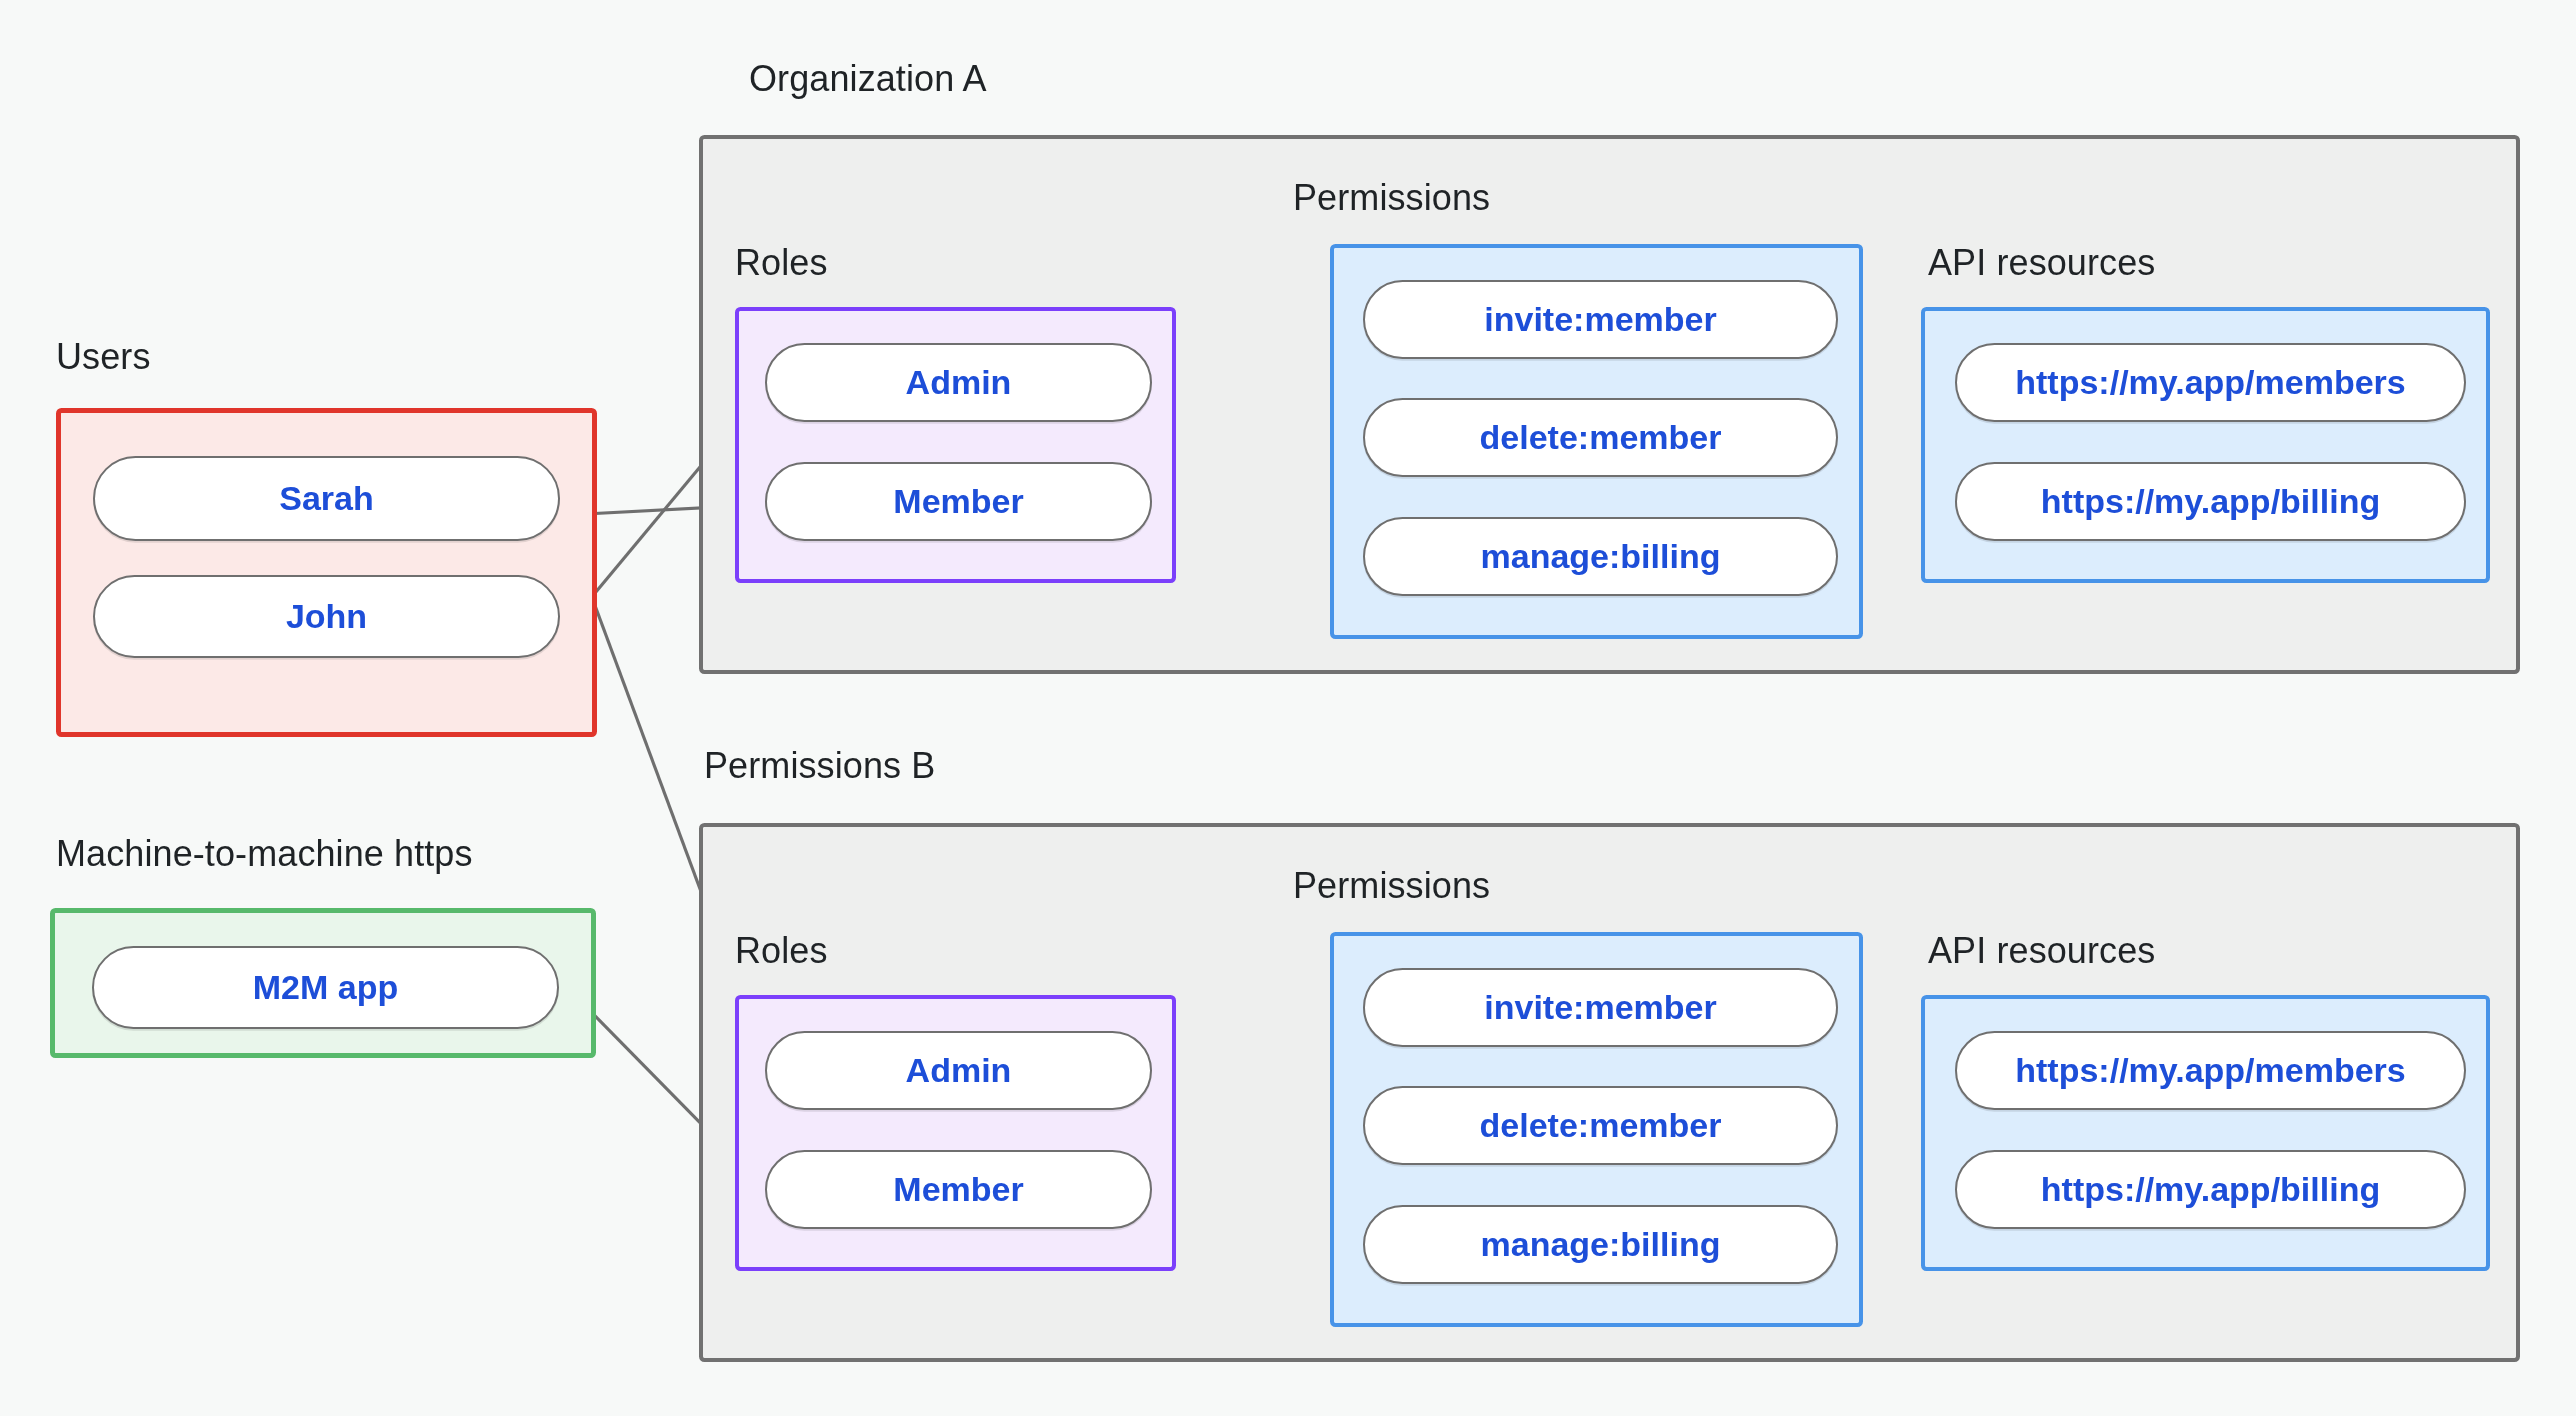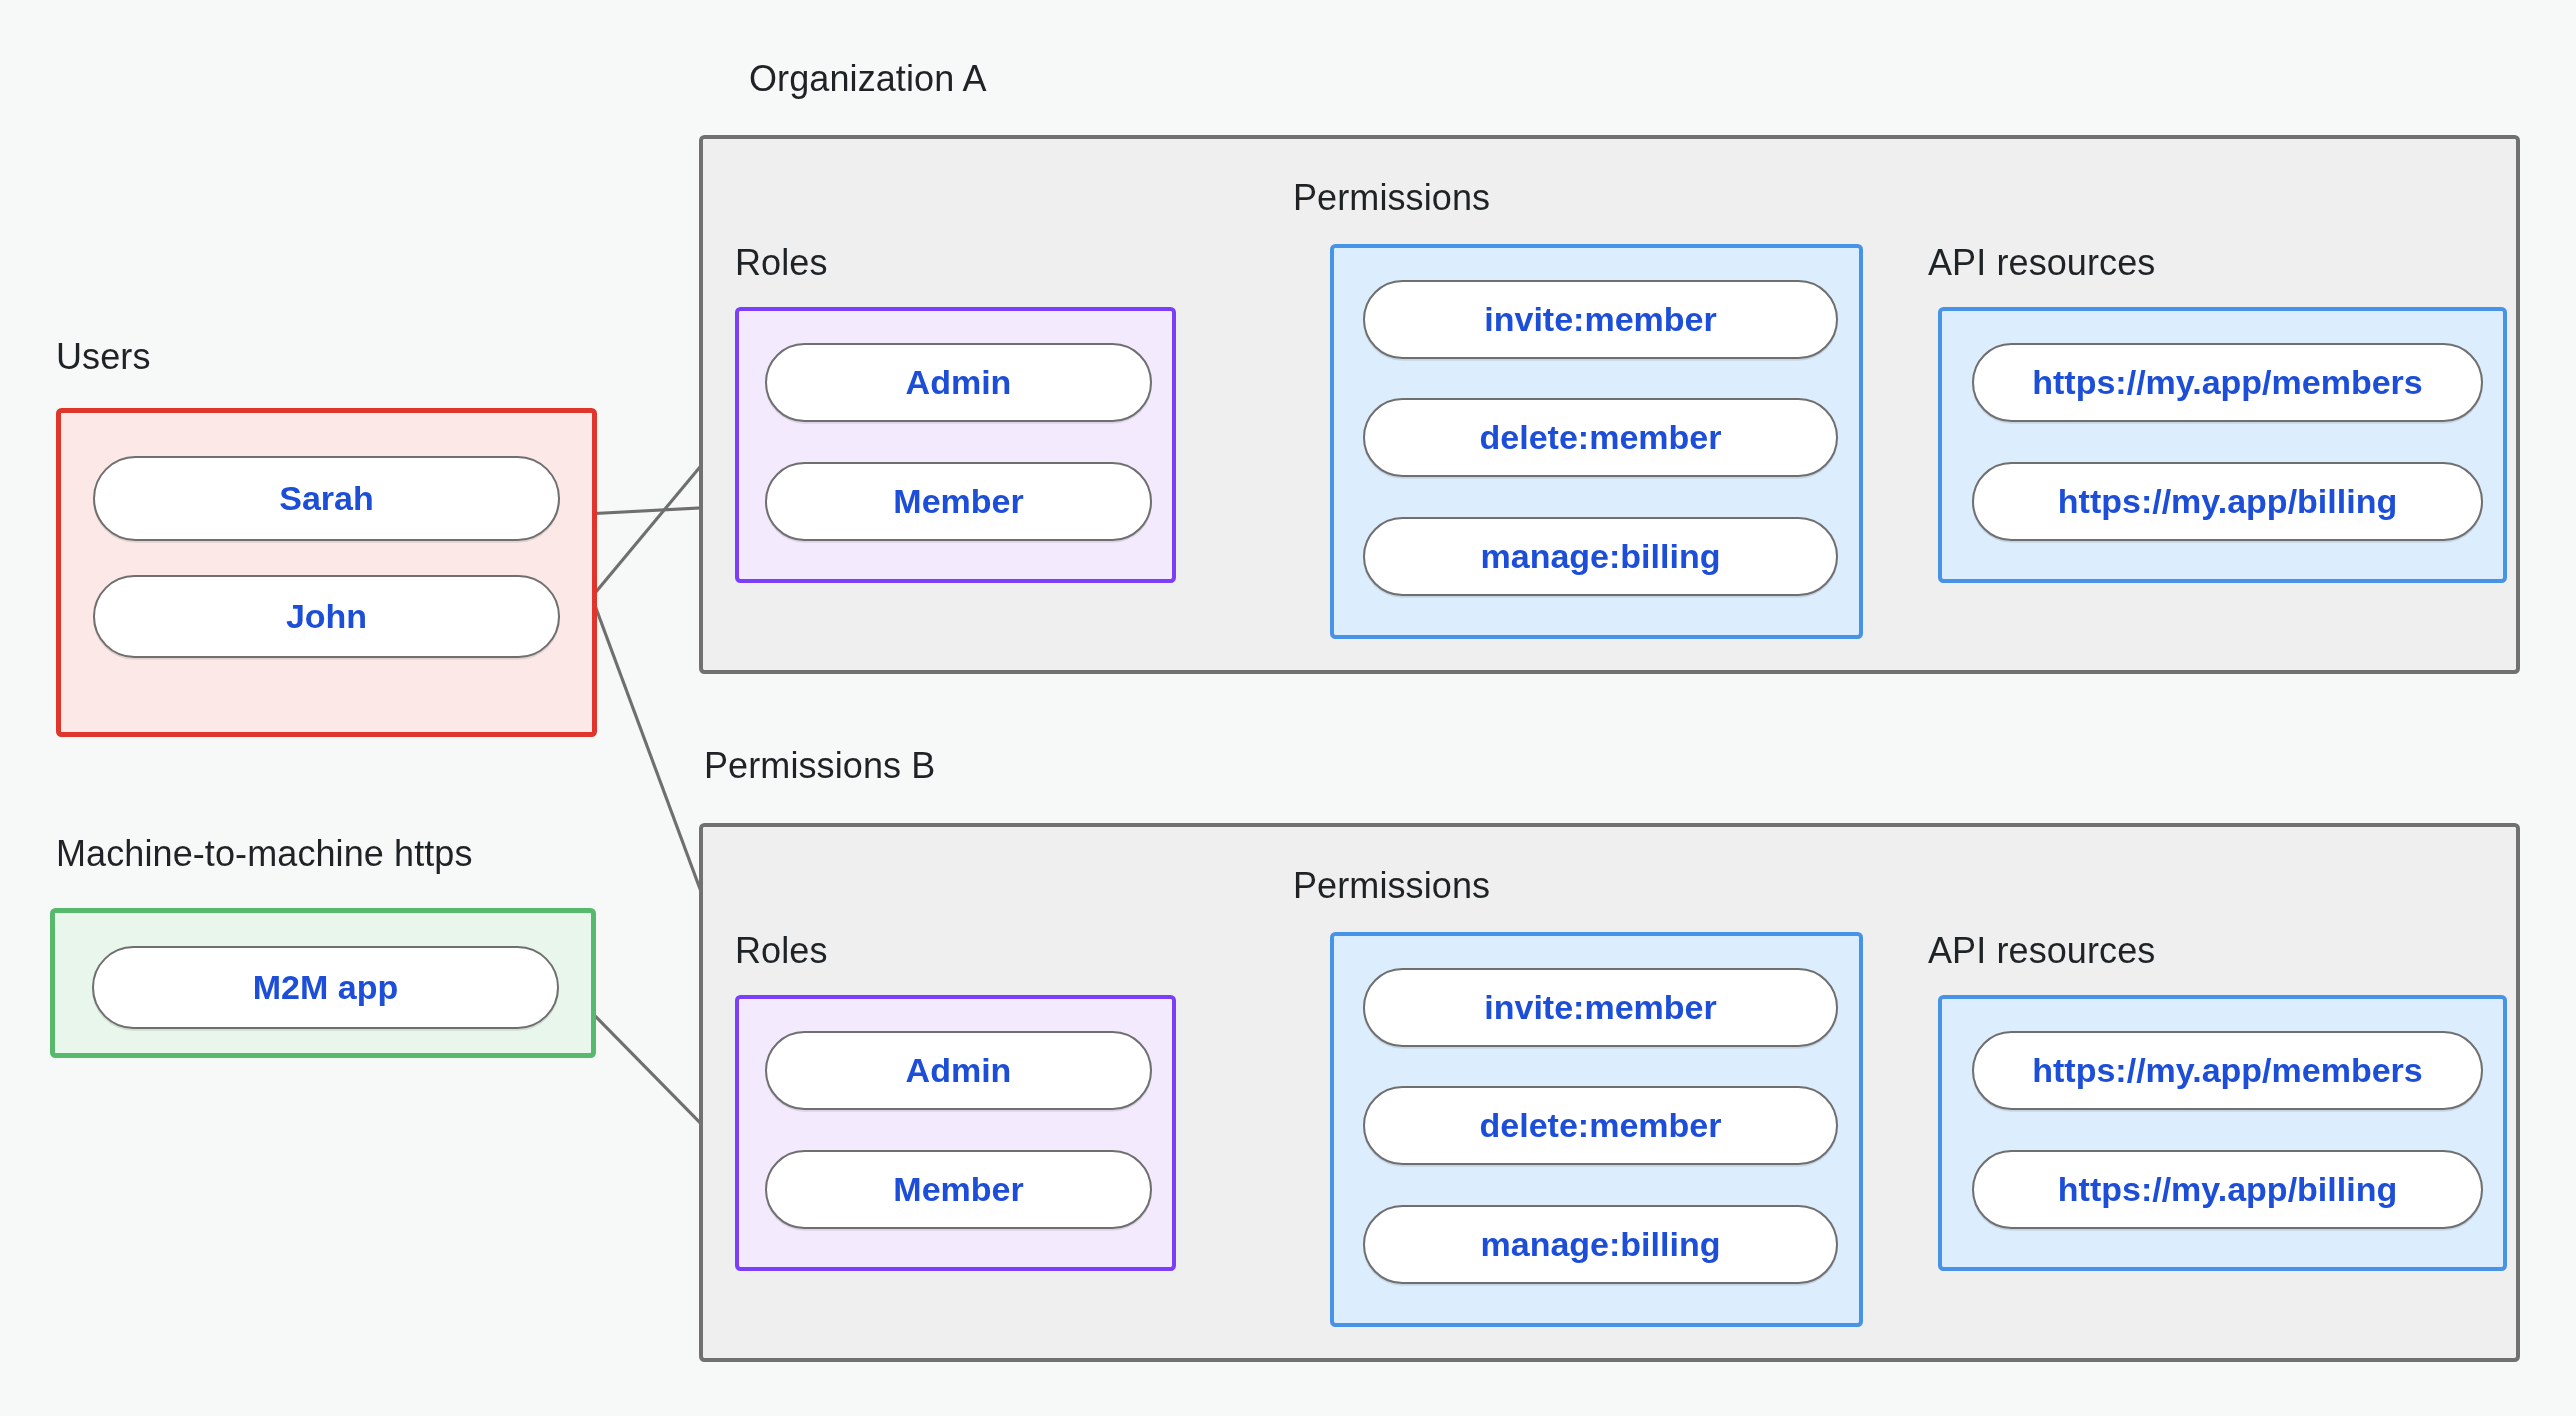--- a/index.html
+++ b/index.html
@@ -7,21 +7,21 @@
   #canvas{position:relative;width:2576px;height:1416px;background:#f7f9f8;}
 
   .grp-label{position:absolute;font-size:36px;color:#1f2326;white-space:nowrap;letter-spacing:0.1px;}
 
   .outer-box{position:absolute;box-sizing:border-box;border-radius:5.4px;}
   .org-box{background:#eeefee;border:4.5px solid #717171;}
   .users-box{background:#fce9e7;border:5.4px solid #e0352b;}
   .m2m-box{background:#e9f6eb;border:5.4px solid #57b96b;}
   .roles-box{background:#f4eafd;border:4.5px solid #7b3ffb;}
   .perm-box{background:#dcedfd;border:4.5px solid #4793e8;}
-  .api-box{background:#dcedfd;border:4.5px solid #4793e8;margin-left:17px;}
+  .api-box{background:#dcedfd;border:4.5px solid #4793e8;}
 
   .pill{position:absolute;box-sizing:border-box;background:#ffffff;border:2.7px solid #6f6f6f;
         border-radius:900px;display:flex;align-items:center;justify-content:center;
         font-size:34px;color:#1d4ed8;white-space:nowrap;
         box-shadow:0 1.8px 0 rgba(0,0,0,.10);font-weight:bold;}
 
   svg.links{position:absolute;left:0;top:0;width:2576px;height:1416px;overflow:visible;pointer-events:none;}
   svg.links line{stroke:#6f6f6f;stroke-width:3.5;}
   svg.links circle{fill:#6f6f6f;}
 </style>

